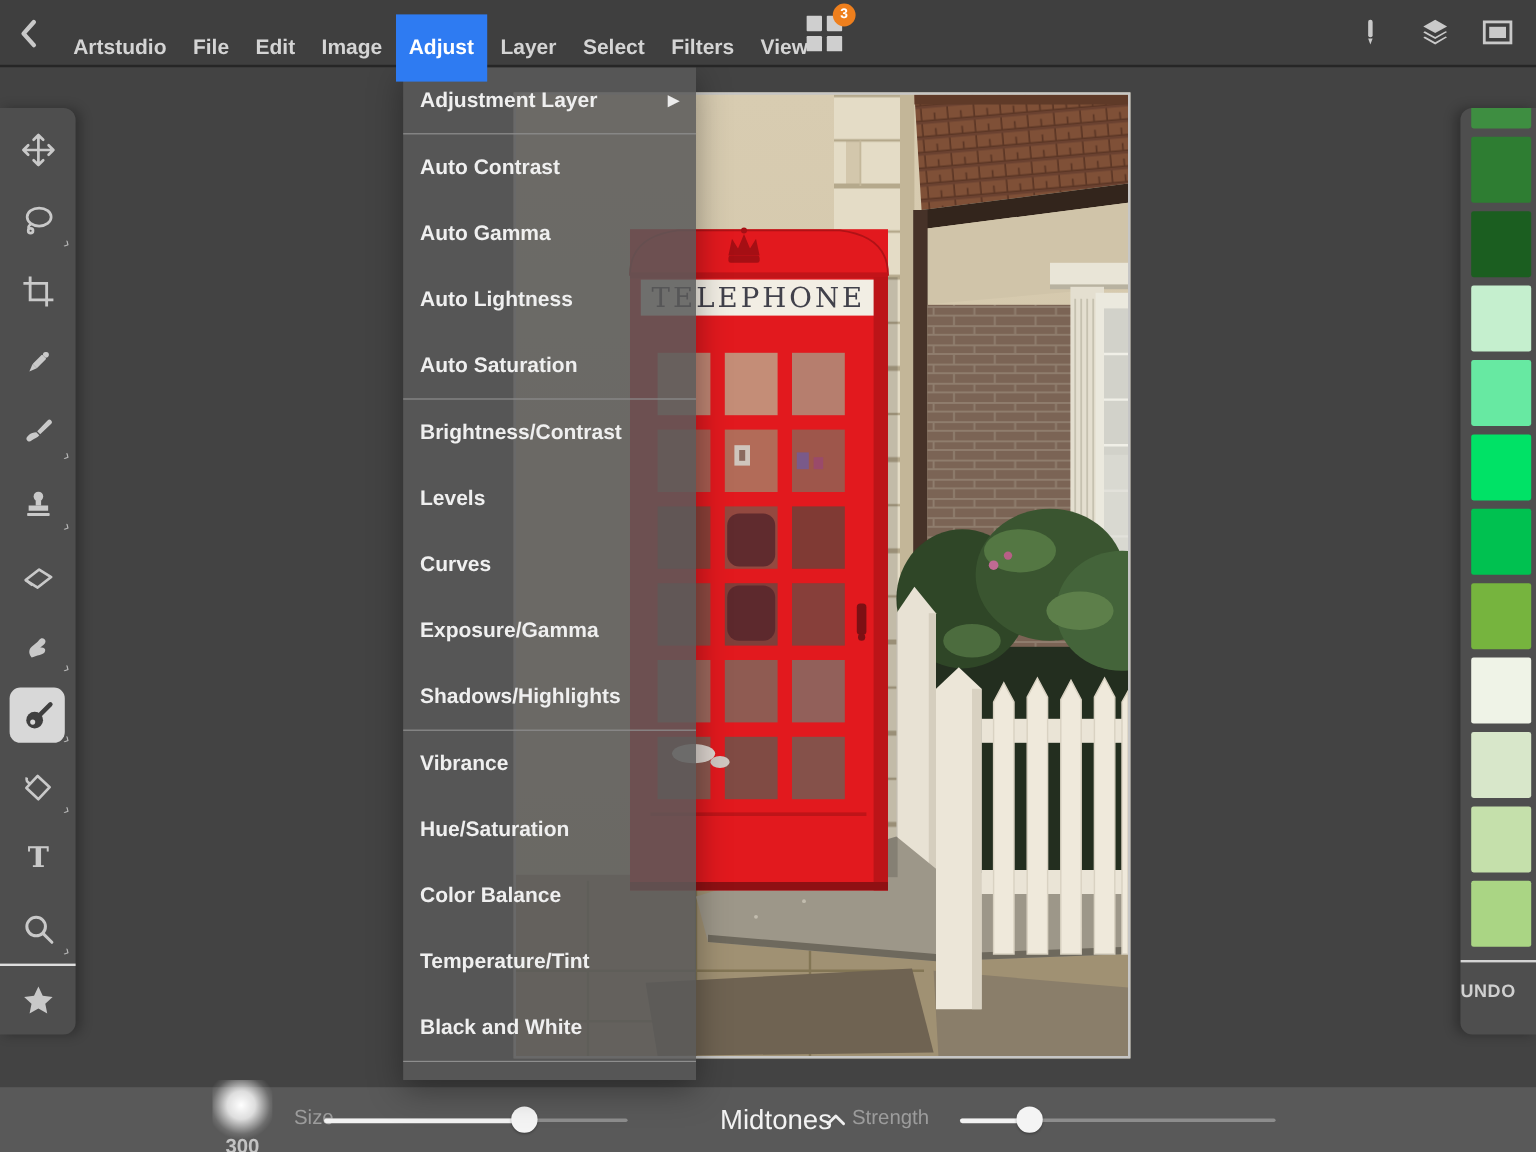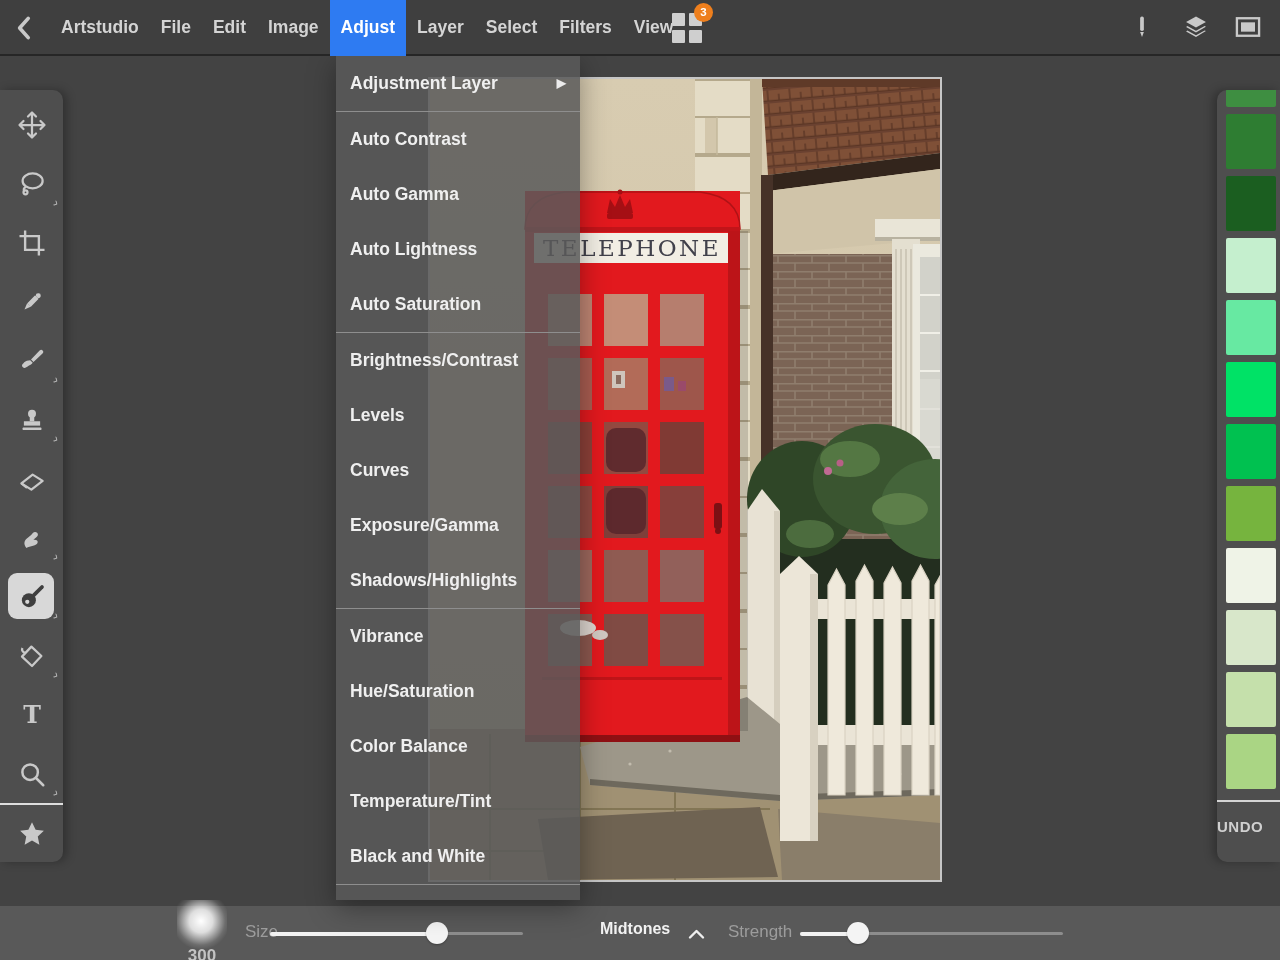--- a/index.html
+++ b/index.html
@@ -6,21 +6,21 @@
   body{
     position:relative;width:1280px;height:960px;overflow:hidden;
     background:#434343;
     font-family:"Liberation Sans", sans-serif;
     -webkit-font-smoothing:antialiased;
   }
   
   .topbar{position:absolute;left:0;top:0;width:1280px;height:54px;background:#3f3f3f;
     border-bottom:2px solid #262626;z-index:10;}
   .back-btn{position:absolute;left:12px;top:13px;width:26px;height:30px;color:#c9c9c9;}
-  .topnav{position:absolute;left:50px;top:0;height:56px;display:flex;}
+  .topnav{position:absolute;left:50px;top:12px;height:56px;display:flex;}
   .menu-btn{padding:0 11px;line-height:54px;font-size:17.5px;font-weight:600;color:#d4d4d4;white-space:nowrap;}
   .menu-btn.active{background:var(--accent,#2e7bf2);color:#ffffff;}
   .grid-btn{position:absolute;left:672px;top:13px;width:30px;height:30px;color:#cfcfcf;}
   .badge{position:absolute;left:694px;top:3px;width:19px;height:19px;border-radius:50%;
     background:var(--badge,#ee7f1d);color:#fff;font-size:11.5px;font-weight:700;text-align:center;line-height:19px;}
   .tb-icon{position:absolute;top:13px;width:28px;height:28px;color:#c9c9c9;}
   .tb-pencil{left:1128px;}
   .tb-layers{left:1182px;}
   .tb-canvas{left:1234px;}
   
@@ -51,28 +51,28 @@
     font-size:17.5px;font-weight:600;color:#efefef;position:relative;}
   .dd-sep{height:1px;background:#8e8e8e;}
   .dd-arrow{position:absolute;right:14px;top:50%;transform:translateY(-54%);font-size:12px;color:#ececec;}
   
   .bottombar{position:absolute;left:0;bottom:0;width:1280px;height:54px;background:#595959;z-index:7;}
   .brush-blob{position:absolute;left:177px;top:-6px;width:50px;height:50px;
     background:radial-gradient(circle at 48% 42%, #ffffff 0%, rgba(255,255,255,.8) 30%, rgba(255,255,255,.12) 62%, rgba(255,255,255,0) 74%);}
   .brush-size-val{position:absolute;left:177px;top:40px;width:50px;text-align:center;font-size:17px;font-weight:700;color:#c3c3c3;}
   .bar-label{position:absolute;top:16px;font-size:17px;color:#9c9c9c;}
   .lbl-size{left:245px;}
-  .lbl-strength{left:728px;}
+  .lbl-strength{left:710px;}
   .slider{position:absolute;top:16px;height:22px;}
   .sl-size{left:270px;width:253px;}
   .sl-strength{left:800px;width:263px;}
   .sl-track{position:absolute;left:0;top:10px;width:100%;height:3px;border-radius:2px;background:#8d8d8d;}
   .sl-fill{position:absolute;left:0;top:9.5px;height:4px;border-radius:2px;background:#f2f2f2;}
   .sl-thumb{position:absolute;top:0;width:22px;height:22px;border-radius:50%;background:#f4f4f4;box-shadow:0 1px 2px rgba(0,0,0,.3);}
-  .tone-btn{position:absolute;left:600px;top:14px;font-size:16px;font-weight:700;color:#f2f2f2;}
+  .tone-btn{position:absolute;left:600px;top:14px;font-size:23px;font-weight:400;color:#f2f2f2;}
   .tone-chevron{position:absolute;left:688px;top:20px;width:17px;height:12px;color:#eeeeee;}
 </style>
 </head>
 <body style="--accent: #2e7bf2; --badge: #ee7f1d;">
 
 <div class="photo">
   <svg width="510" height="801" viewBox="0 0 510 801">
     <defs>
       <linearGradient id="stucco" x1="0" y1="0" x2="0" y2="1">
         <stop offset="0" stop-color="#d8ccb1"></stop>

